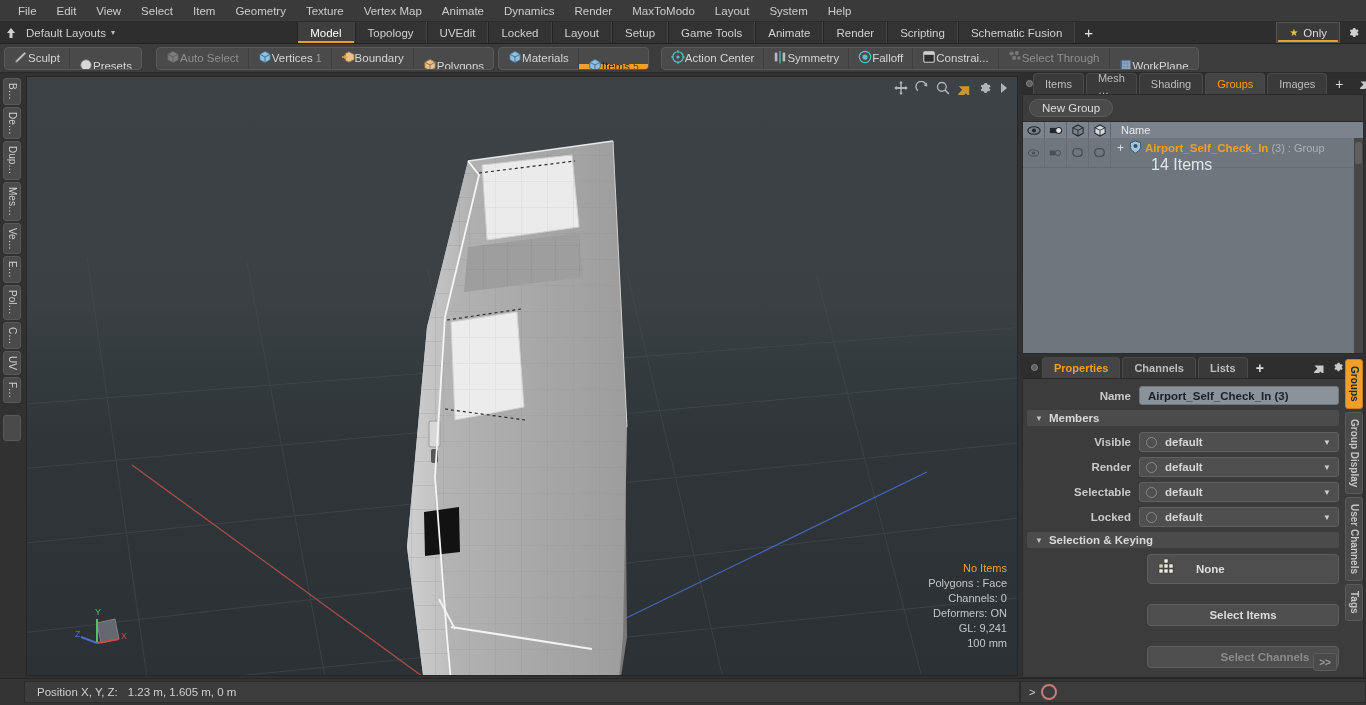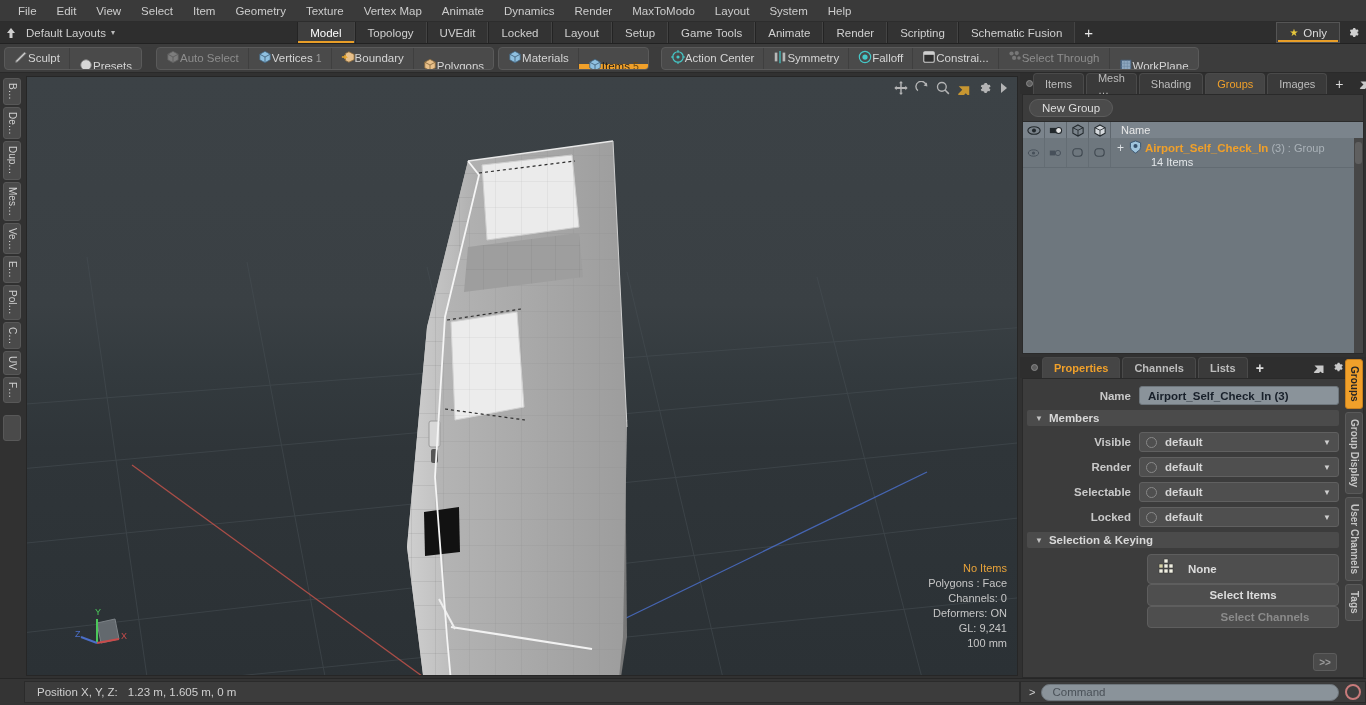--- a/index.html
+++ b/index.html
@@ -97,21 +97,21 @@
             border-top:1px solid #2b2b2b; }
   .lcol{ width:22px; display:flex;align-items:center;justify-content:center; border-right:1px solid #5e666d;}
   .lname{ flex:1; display:flex;align-items:center;padding-left:10px; font-size:11px; color:#e8e8e8;}
   .listbody{ background:#6e777e; height:215px; position:relative; }
   .lrow{ display:flex; align-items:stretch; height:30px; background:#6e777e;
          border-bottom:1px solid #626b72;}
   .lrow .lcol{ border-right:1px solid #646d74;}
   .lrowname{ flex:1; padding:2px 0 0 6px; position:relative;}
   .gname{ color:#f0a02a; font-weight:bold; font-size:11.5px;}
   .gmeta{ color:#aab2b8; font-size:11px;}
-  .gitems{ color:#e2e6e8; font-size:11px; padding-left:34px;}
+  .gitems{ color:#e2e6e8; font-size:16px; padding-left:34px;}
   .plus{ color:#dfe3e6; font-size:12px; margin-right:2px;}
   .listfill{ background:#6e777e; flex:1;}
   #grpscroll{ position:absolute; right:0; top:0; bottom:0; width:9px; background:#474747;}
   #grpscroll .thumb{ position:absolute; left:1px; right:1px; top:4px; height:22px;
                      background:#5f5f5f; border-radius:3px;}
 
   
   #props{ flex:1; display:flex; flex-direction:column; margin-top:3px; position:relative;font-weight:bold;}
   #propsbody{ flex:1; background:#3c3c3c; border:1px solid #2a2a2a; margin:0 2px;
               padding:7px 24px 4px 4px; position:relative; overflow:hidden;}
@@ -122,25 +122,25 @@
   .psection{ background:#4b4b4b; border-radius:2px; margin:4px 0 6px 0; padding:2px 8px;
              font-size:11.5px; color:#d8d8d8; display:flex; align-items:center; gap:6px;}
   .tri{ font-size:8px; color:#bfbfbf;}
   .pdrop{ flex:1; height:20px; background:#4f4f4f; border:1px solid #606060; border-radius:3px;
           display:flex; align-items:center; font-size:11.5px; color:#d6d6d6; padding-left:6px;
           position:relative;}
   .pdrop .circ{ width:11px;height:11px;border-radius:50%;border:1px solid #888;margin-right:8px;}
   .pdrop .car{ position:absolute; right:7px; font-size:8px; color:#cfcfcf;}
   .pbtnwide{ height:22px; background:#4e4e4e; border:1px solid #5e5e5e; border-radius:4px;
              display:flex;align-items:center;justify-content:center; font-size:11.5px;
-             color:#dcdcdc; margin:0 0 0 120px;}
+             color:#dcdcdc; margin:20px 0 0 120px;}
   .pbtnwide.dim{ color:#8b8b8b;padding-left:44px;}
   .noneslot{ height:30px; background:#4e4e4e; border:1px solid #5e5e5e; border-radius:4px;
              display:flex;align-items:center; margin:4px 0 0 120px; padding-left:8px; gap:12px;}
-  .noneslot .lbl{ font-size:11.5px; color:#dcdcdc;}
+  .noneslot .lbl{ font-size:11.5px; color:#dcdcdc;margin-left:8px;}
   .arrbtn{ position:absolute; right:26px; bottom:6px; width:24px;height:18px; background:#4a4a4a;
            border:1px solid #5c5c5c; border-radius:3px; display:flex;align-items:center;
            justify-content:center; font-size:10px; color:#9b9b9b;}
   #righttabs{ position:absolute; right:2px; top:0; bottom:0; width:20px;
               display:flex; flex-direction:column; align-items:center; padding-top:2px; gap:3px;}
   .rtab{ width:18px; background:#4a4a4a; border:1px solid #5a5a5a; border-radius:3px;
          color:#c6c6c6; font-size:10px; writing-mode:vertical-rl; text-orientation:mixed;
          display:flex; align-items:center; justify-content:center; padding:6px 0;}
   .rtab.active{ background:#f0a02a; color:#262626; border-color:#c7801f;}
 
@@ -707,16 +707,15 @@
 </div>
 
 <div id="bottom">
   <div id="posfield">
     <span>Position X, Y, Z:</span>
     <span style="width:10px"></span>
     <span>1.23 m, 1.605 m, 0 m</span>
   </div>
   <div id="cmdwrap">
     <span class="gt">&gt;</span>
-    <div id="cmdinput">Command</div>
     <div id="cmdcirc"></div>
   </div>
 </div>
 
 </body></html>

